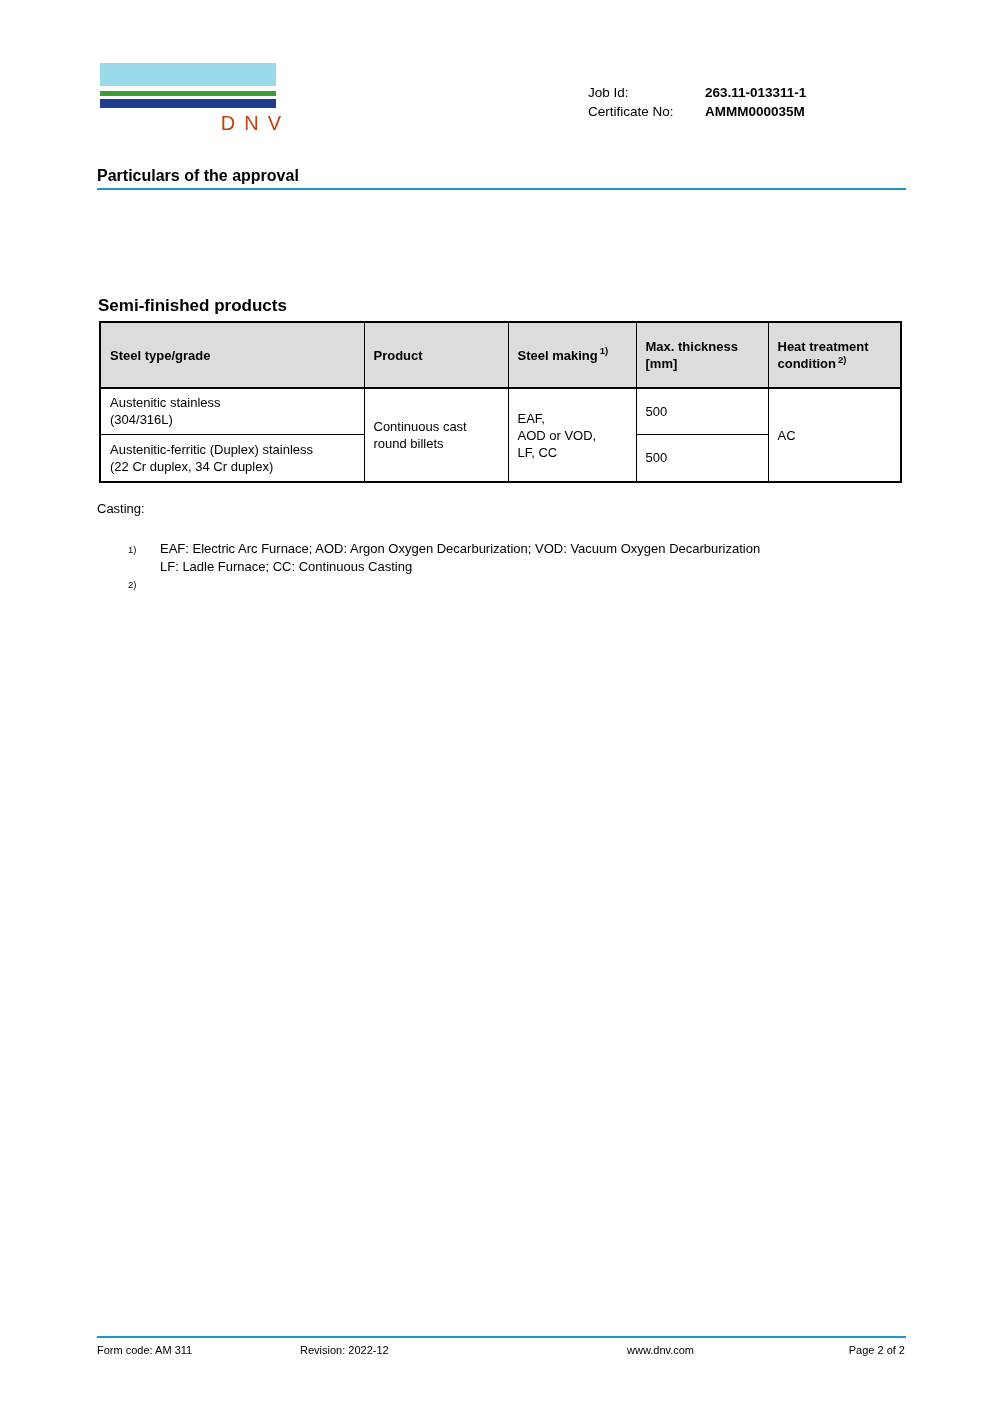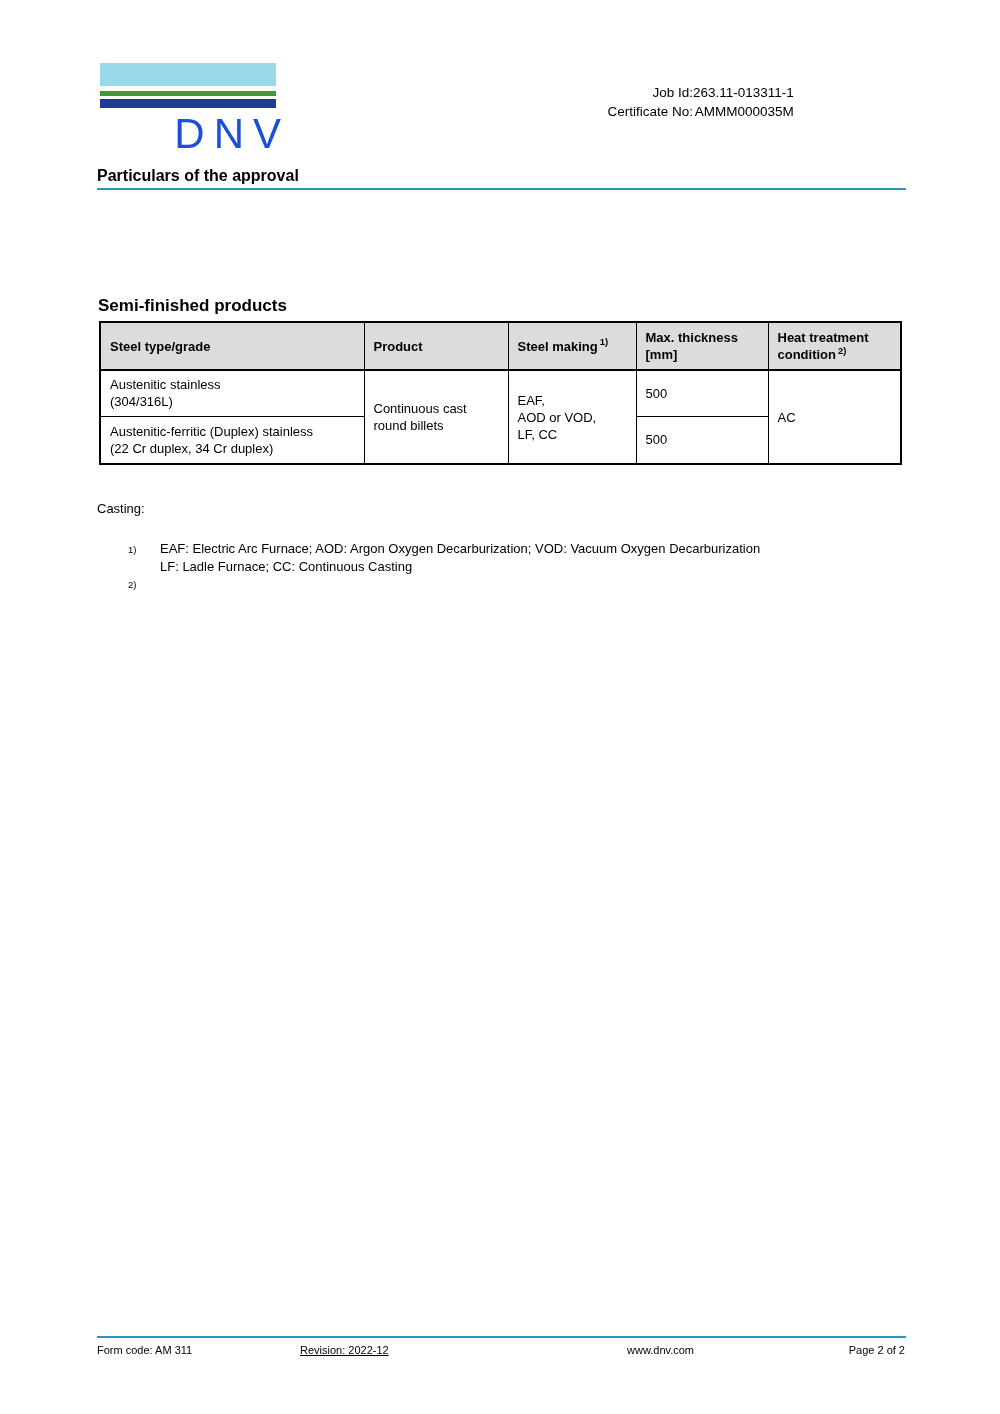--- a/index.html
+++ b/index.html
@@ -15,34 +15,34 @@
 
   
   .logo { position: absolute; left: 100px; top: 63px; width: 176px; }
   .logo .bar-sky   { height: 23px; background: #99d9ea; }
   .logo .bar-green { height: 5px;  background: #3f9c35; margin-top: 5px; }
   .logo .bar-navy  { height: 9px;  background: #1f3c90; margin-top: 3px; }
   .logo .logo-text {
     margin-top: 5px;
     margin-right: -14px;
     text-align: right;
-    font-size: 42px;
+    font-size: 20px;
     line-height: 1;
     letter-spacing: 9px;
-    color: #1d4ed8;
+    color: #c2410c;
     font-weight: 400;
   }
 
   
   .doc-ids {
-    position: absolute; left: 576px; top: 85px;
+    position: absolute; left: 588px; top: 85px;
     display: grid; grid-template-columns: 117px auto; row-gap: 3px;
-    font-size: 13.5px; line-height: 16px; text-align: right;
+    font-size: 13.5px; line-height: 16px;
   }
-  .doc-ids .id-value { font-weight: normal; }
+  .doc-ids .id-value { font-weight: bold; }
 
   
   .title {
     position: absolute; left: 97px; top: 167px; width: 808px;
     font-size: 16px; font-weight: bold; line-height: 18px;
   }
   .title-rule {
     position: absolute; left: 97px; top: 188px; width: 809px; height: 2px;
     background: #2196c8;
   }
@@ -63,21 +63,21 @@
     padding: 5px 9px;
     vertical-align: middle;
     text-align: left;
     font-weight: normal;
   }
   .products-table thead th {
     background: #dcdcdc;
     font-weight: bold;
     border-bottom: 2px solid #000;
   }
-  .products-table thead tr { height: 48px; }
+  .products-table thead tr { height: 66px; }
   .products-table tbody tr.row-1 { height: 46px; }
   .products-table tbody tr.row-2 { height: 48px; }
   .preline { white-space: pre-line; }
   .sup {
     font-size: 9.5px;
     vertical-align: super;
     line-height: 0;
     margin-left: 2px;
   }
 
@@ -94,21 +94,21 @@
   }
   .footnote .fn-text { flex: 1; white-space: pre-line; }
 
   
   .footer-rule {
     position: absolute; left: 97px; top: 1336px; width: 809px; height: 2px;
     background: #2196c8;
   }
   .footer-item { position: absolute; top: 1344px; font-size: 11px; line-height: 13px; }
   .f-form { left: 97px; }
-  .f-rev  { left: 300px; text-decoration: underline; }
+  .f-rev  { left: 300px; }
   .f-web  { left: 627px; }
   .f-page { right: 95px; }
 </style>
 </head>
 <body>
 
 <div class="page">
 
   <div class="logo">
     <div class="bar-sky"></div>

